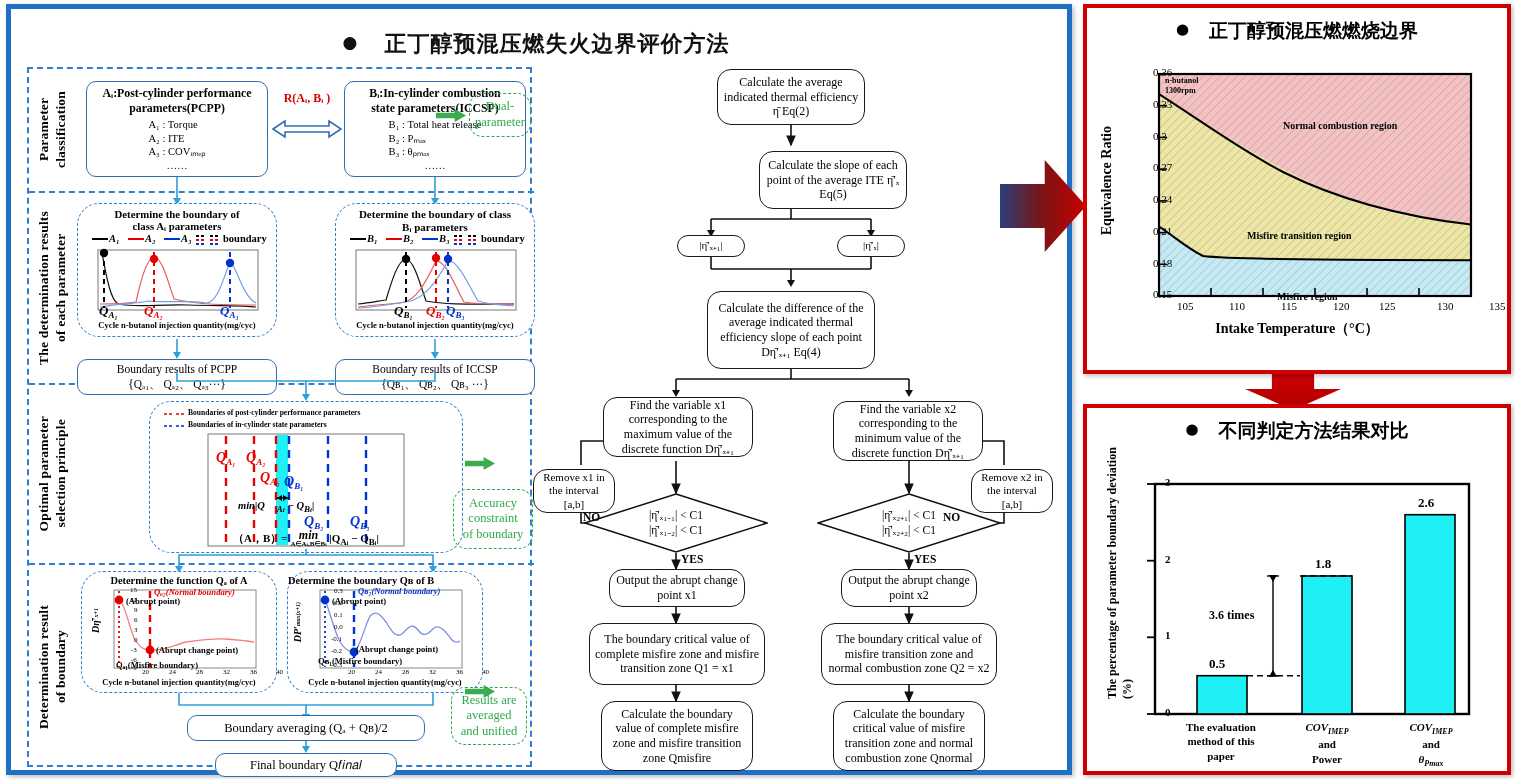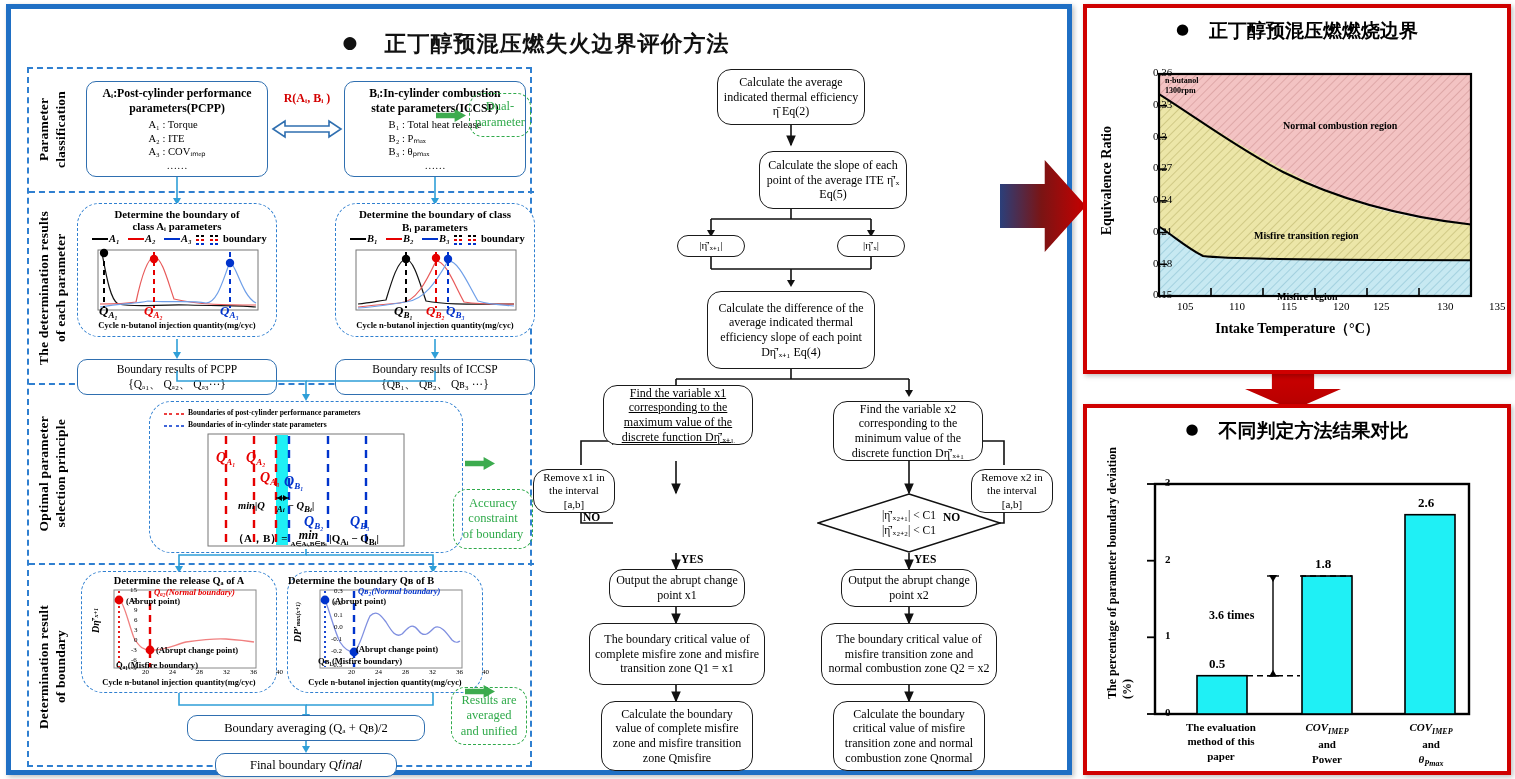--- a/index.html
+++ b/index.html
@@ -319,21 +319,21 @@
         <path d="M150 8 l-4 -7 h8 z" fill="#2f9fd8"></path>
         <path d="M404 8 l-4 -7 h8 z" fill="#2f9fd8"></path>
         <path d="M150 128 L150 140 L277 140 L277 150" stroke="#2f9fd8" stroke-width="1.6" fill="none"></path>
         <path d="M404 128 L404 140 L277 140" stroke="#2f9fd8" stroke-width="1.6" fill="none"></path>
         <path d="M277 156 l-4 -7 h8 z" fill="#2f9fd8"></path>
         <path d="M277 174 L277 182" stroke="#2f9fd8" stroke-width="1.6"></path>
         <path d="M277 188 l-4 -7 h8 z" fill="#2f9fd8"></path>
       </svg>
 
       <div class="dbox" style="left:52px;top:6px;width:196px;height:122px;">
-        <div style="position:absolute;left:0;top:3px;width:100%;text-align:center;font-size:10.4px;font-weight:bold;">Determine the release Qₐ of A</div>
+        <div style="position:absolute;left:0;top:3px;width:100%;text-align:center;font-size:10.4px;font-weight:bold;">Determine the function Qₐ of A</div>
         <svg class="ink" width="196" height="122">
           <rect x="32" y="18" width="142" height="78" fill="none" stroke="#888" stroke-width="1"></rect>
           <path d="M37 27 C42 30 46 50 52 66 C58 76 62 78 68 78 C82 79 92 73 104 70 C118 68 132 66 144 67 C158 68 166 69 172 70" fill="none" stroke="#f08080" stroke-width="1.3"></path>
           <line x1="37" y1="19" x2="37" y2="95" stroke="#e60000" stroke-width="1.8" stroke-dasharray="2 3"></line>
           <line x1="68" y1="19" x2="68" y2="95" stroke="#e60000" stroke-width="2.4" stroke-dasharray="7 5"></line>
           <circle cx="37" cy="28" r="4.4" fill="#e60000"></circle>
           <circle cx="68" cy="78" r="4.4" fill="#e60000"></circle>
         </svg>
         <span class="tick" style="left:20px;top:14px;font-size:7px;">15</span>
         <span class="tick" style="left:20px;top:24px;font-size:7px;">12</span>
@@ -456,34 +456,43 @@
     <div class="fbox fsmall" style="left:136px;top:166px;width:68px;height:22px;">
       <span>|η̄′ₓ₊₁|</span>
     </div>
     <div class="fbox fsmall" style="left:296px;top:166px;width:68px;height:22px;">
       <span>|η̄′ₓ|</span>
     </div>
     <div class="fbox" style="left:166px;top:222px;width:168px;height:78px;">
       <span>Calculate the difference of the average indicated thermal efficiency slope of each point Dη̄′ₓ₊₁ Eq(4)</span>
     </div>
 
-    <div class="fbox" style="left:62px;top:316px;width:150px;height:60px;text-decoration:underline;">
+    <div class="fbox" style="left:62px;top:328px;width:150px;height:60px;">
       <span>Find the variable x1 corresponding to the maximum value of the discrete function Dη̄′ₓ₊₁</span>
     </div>
     <div class="fbox" style="left:292px;top:332px;width:150px;height:60px;">
       <span>Find the variable x2 corresponding to the minimum value of the discrete function Dη̄′ₓ₊₁</span>
     </div>
 
     <div class="fbox fsmall" style="left:-8px;top:400px;width:82px;height:44px;">
       <span>Remove x1 in the interval [a,b]</span>
     </div>
     <div class="fbox fsmall" style="left:430px;top:400px;width:82px;height:44px;">
       <span>Remove x2 in the interval [a,b]</span>
     </div>
 
+    <div class="dia" style="left:43px;top:424px;width:184px;height:60px;">
+      <svg class="shape" viewBox="0 0 184 60" preserveAspectRatio="none">
+        <polygon points="92,1 183,30 92,59 1,30" fill="#fff" stroke="#111" stroke-width="1.5" vector-effect="non-scaling-stroke"></polygon>
+      </svg>
+      <div class="txt">
+        <span>|η̄′ₓ₁₋₁| &lt; C1</span>
+        <span>|η̄′ₓ₁₋₂| &lt; C1</span>
+      </div>
+    </div>
 
     <div class="dia" style="left:276px;top:424px;width:184px;height:60px;">
       <svg class="shape" viewBox="0 0 184 60" preserveAspectRatio="none">
         <polygon points="92,1 183,30 92,59 1,30" fill="#fff" stroke="#111" stroke-width="1.5" vector-effect="non-scaling-stroke"></polygon>
       </svg>
       <div class="txt">
         <span>|η̄′ₓ₂₊₁| &lt; C1</span>
         <span>|η̄′ₓ₂₊₂| &lt; C1</span>
       </div>
     </div>
@@ -571,37 +580,37 @@
       <line x1="72" y1="49.7" x2="80" y2="49.7"></line>
       <line x1="72" y1="18" x2="80" y2="18"></line>
     </g>
   </svg>
 
   <div style="position:absolute;left:78px;top:68px;font-size:8px;font-weight:bold;line-height:1.2;font-family:'Liberation Serif',serif;">
     <div>n-butanol</div>
     <div>1300rpm</div>
   </div>
   <div class="rlab" style="left:196px;top:112px;font-size:10px;">Normal combustion region</div>
-  <div class="rlab" style="left:167px;top:222px;font-size:10px;">Misfire transition region</div>
+  <div class="rlab" style="left:160px;top:222px;font-size:10px;">Misfire transition region</div>
   <div class="rlab" style="left:190px;top:283px;font-size:10px;">Misfire region</div>
 
   <div class="tick" style="left:38px;top:58px;">0.36</div>
   <div class="tick" style="left:38px;top:90px;">0.33</div>
   <div class="tick" style="left:38px;top:122px;">0.3</div>
   <div class="tick" style="left:38px;top:153px;">0.27</div>
   <div class="tick" style="left:38px;top:185px;">0.24</div>
   <div class="tick" style="left:38px;top:217px;">0.21</div>
   <div class="tick" style="left:38px;top:249px;">0.18</div>
   <div class="tick" style="left:38px;top:280px;">0.15</div>
 
   <div class="tick" style="left:62px;top:292px;">105</div>
   <div class="tick" style="left:114px;top:292px;">110</div>
   <div class="tick" style="left:166px;top:292px;">115</div>
   <div class="tick" style="left:218px;top:292px;">120</div>
-  <div class="tick" style="left:258px;top:292px;">125</div>
+  <div class="tick" style="left:264px;top:292px;">125</div>
   <div class="tick" style="left:322px;top:292px;">130</div>
   <div class="tick" style="left:374px;top:292px;">135</div>
 
   <div class="axlbl vlabel" style="left:12px;top:118px;font-size:14px;">Equivalence Ratio</div>
   <div class="axlbl" style="left:0;top:312px;width:100%;text-align:center;font-size:14px;">Intake Temperature（°C）</div>
 </div>
 
 <div class="rpanel" id="rp-bot">
   <div class="rp-title">
     <span class="bullet">●</span><span>不同判定方法结果对比</span>

